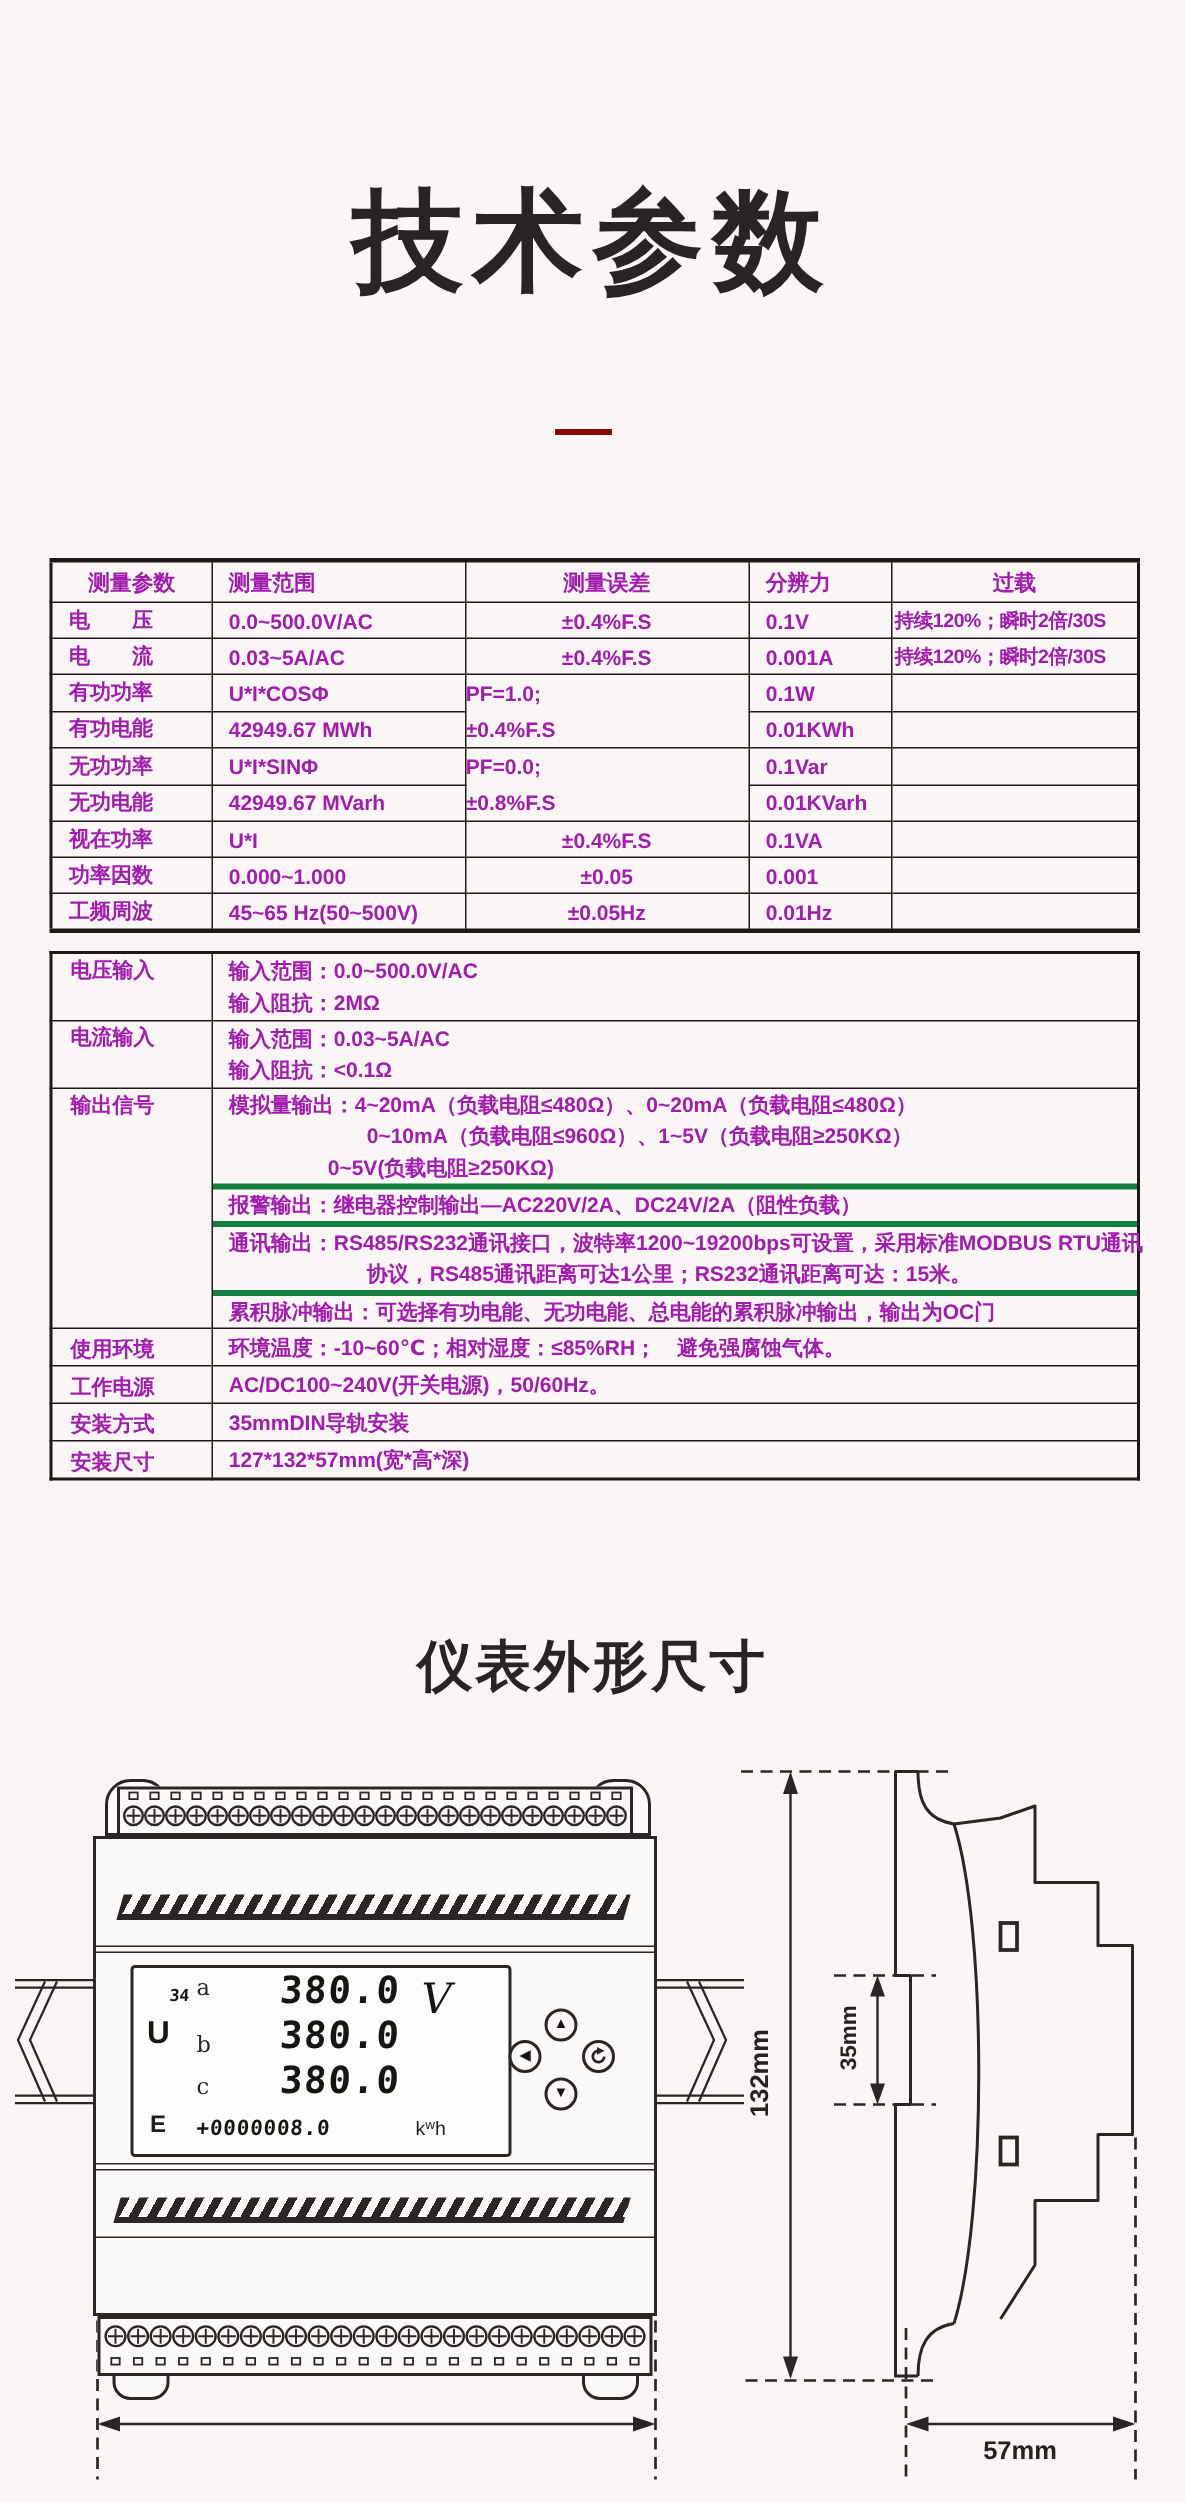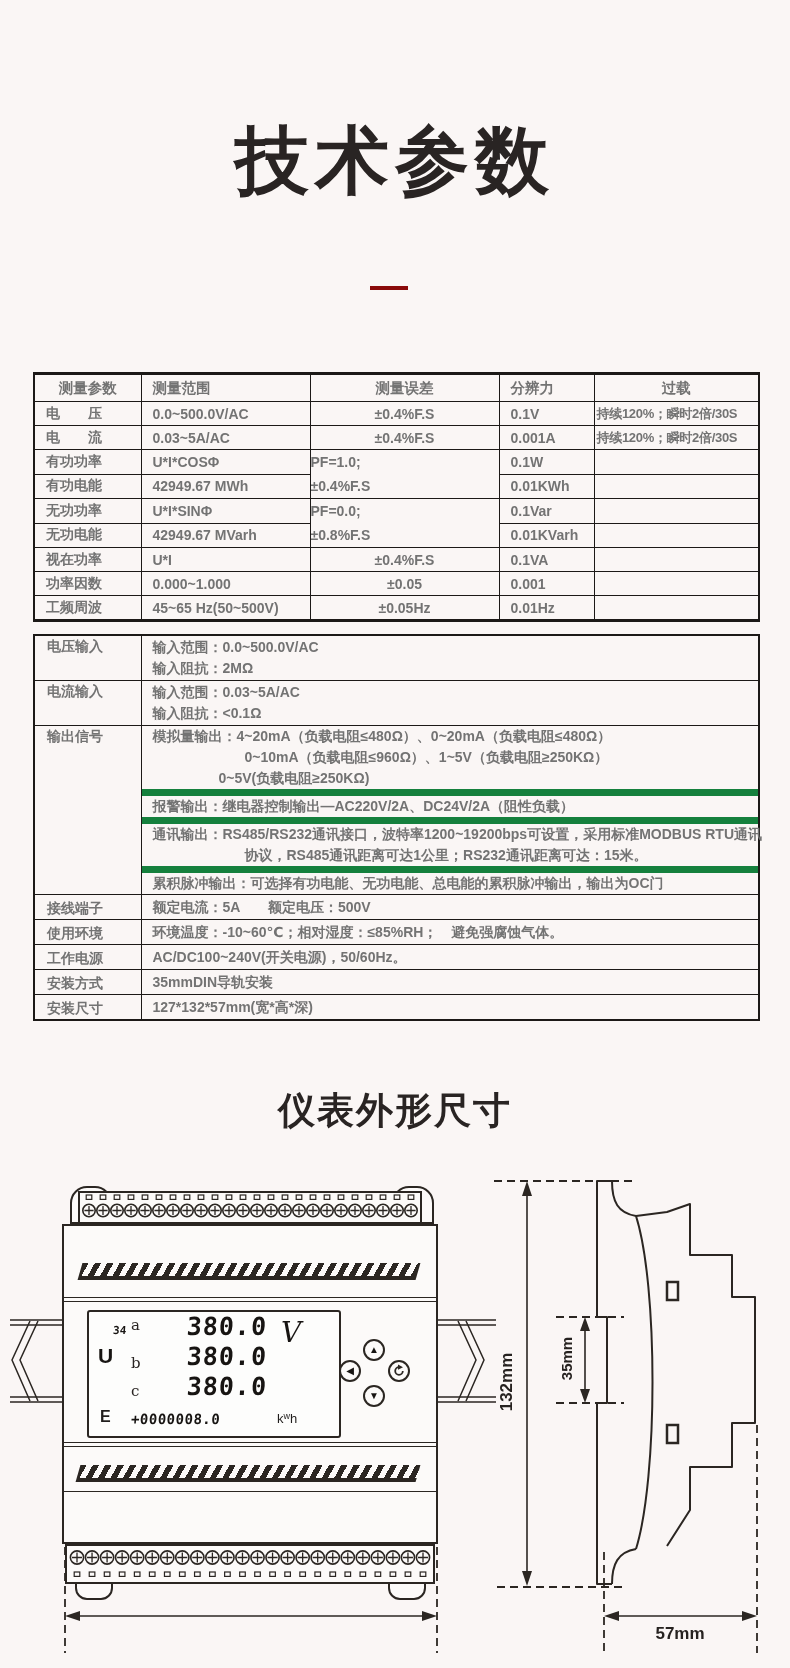--- a/index.html
+++ b/index.html
@@ -8,37 +8,37 @@
 
   
   .page-title{position:absolute;top:112px;left:0;width:100%;margin:0;text-align:center;
               font-size:74px;font-weight:900;letter-spacing:6px;color:#292423;}
   .title-divider{position:absolute;top:286px;left:370px;width:38px;height:4px;background:#8a0a0a;}
   .section-title{position:absolute;top:1086px;left:0;width:100%;margin:0;text-align:center;
                  font-size:37px;font-weight:800;letter-spacing:2px;color:#292423;}
 
   
   table.spec{position:absolute;left:33px;width:725px;border-collapse:collapse;table-layout:fixed;
-             font-size:14px;font-weight:600;color:#737373;}
+             font-size:14px;font-weight:600;color:#a21caf;}
   .t1{top:372px;border:2px solid #1c1917;border-top-width:3px;border-bottom-width:3px;}
   .t1 th,.t1 td{border:1px solid #1c1917;padding:0 2px;white-space:nowrap;overflow:hidden;}
   .t1 th{height:26px;font-size:14.5px;font-weight:700;}
   .t1 td{height:23px;}
   .ta-c{text-align:center;}
   .ta-l{text-align:left;padding-left:11px !important;}
   .t1 td.c5{font-size:13px;text-align:left;letter-spacing:-0.3px;}
   .t1 td.merged{padding:0;}
   .t1 td.merged div{height:24px;line-height:24px;text-align:left;}
 
   .t2{top:634px;border:2px solid #1c1917;}
   .t2 td{border:1px solid #1c1917;vertical-align:top;padding:1px 0;}
   .t2 td.lbl{padding:2px 0 0 12px;font-weight:600;}
   .t2 .line{line-height:21px;padding-left:11px;white-space:nowrap;}
   .t2 .single{line-height:22px;height:22px;}
-  .t2 .blk{border-top:7px solid #15803d;}
+  .t2 .blk{border-top:4px solid #15803d;}
   .t2 .blk:first-child{border-top:none;}
   .ind-a{padding-left:103px !important;}
   .ind-b{padding-left:77px !important;}
 
   
   .drawing{position:absolute;left:0;top:1100px;width:790px;height:568px;}
   .drawing .overlay{position:absolute;left:0;top:0;width:790px;height:568px;}
 
   .ear{position:absolute;width:38px;height:34px;border:2px solid #2b2622;background:#fcfaf9;
        border-radius:17px 17px 0 0;}
@@ -200,26 +200,20 @@
           <div class="line">报警输出：继电器控制输出—AC220V/2A、DC24V/2A（阻性负载）</div>
         </div>
         <div class="blk">
           <div class="line">通讯输出：RS485/RS232通讯接口，波特率1200~19200bps可设置，采用标准MODBUS RTU通讯</div>
           <div class="line ind-a">协议，RS485通讯距离可达1公里；RS232通讯距离可达：15米。</div>
         </div>
         <div class="blk">
           <div class="line">累积脉冲输出：可选择有功电能、无功电能、总电能的累积脉冲输出，输出为OC门</div>
         </div>
       </td>
-    </tr>
-    <tr>
-      <td class="lbl single">接线端子</td>
-      <td>
-            <div class="line single">额定电流：5A　　额定电压：500V</div>
-          </td>
     </tr>
     <tr>
       <td class="lbl single">使用环境</td>
       <td>
             <div class="line single">环境温度：-10~60℃；相对湿度：≤85%RH；　避免强腐蚀气体。</div>
           </td>
     </tr>
     <tr>
       <td class="lbl single">工作电源</td>
       <td>

